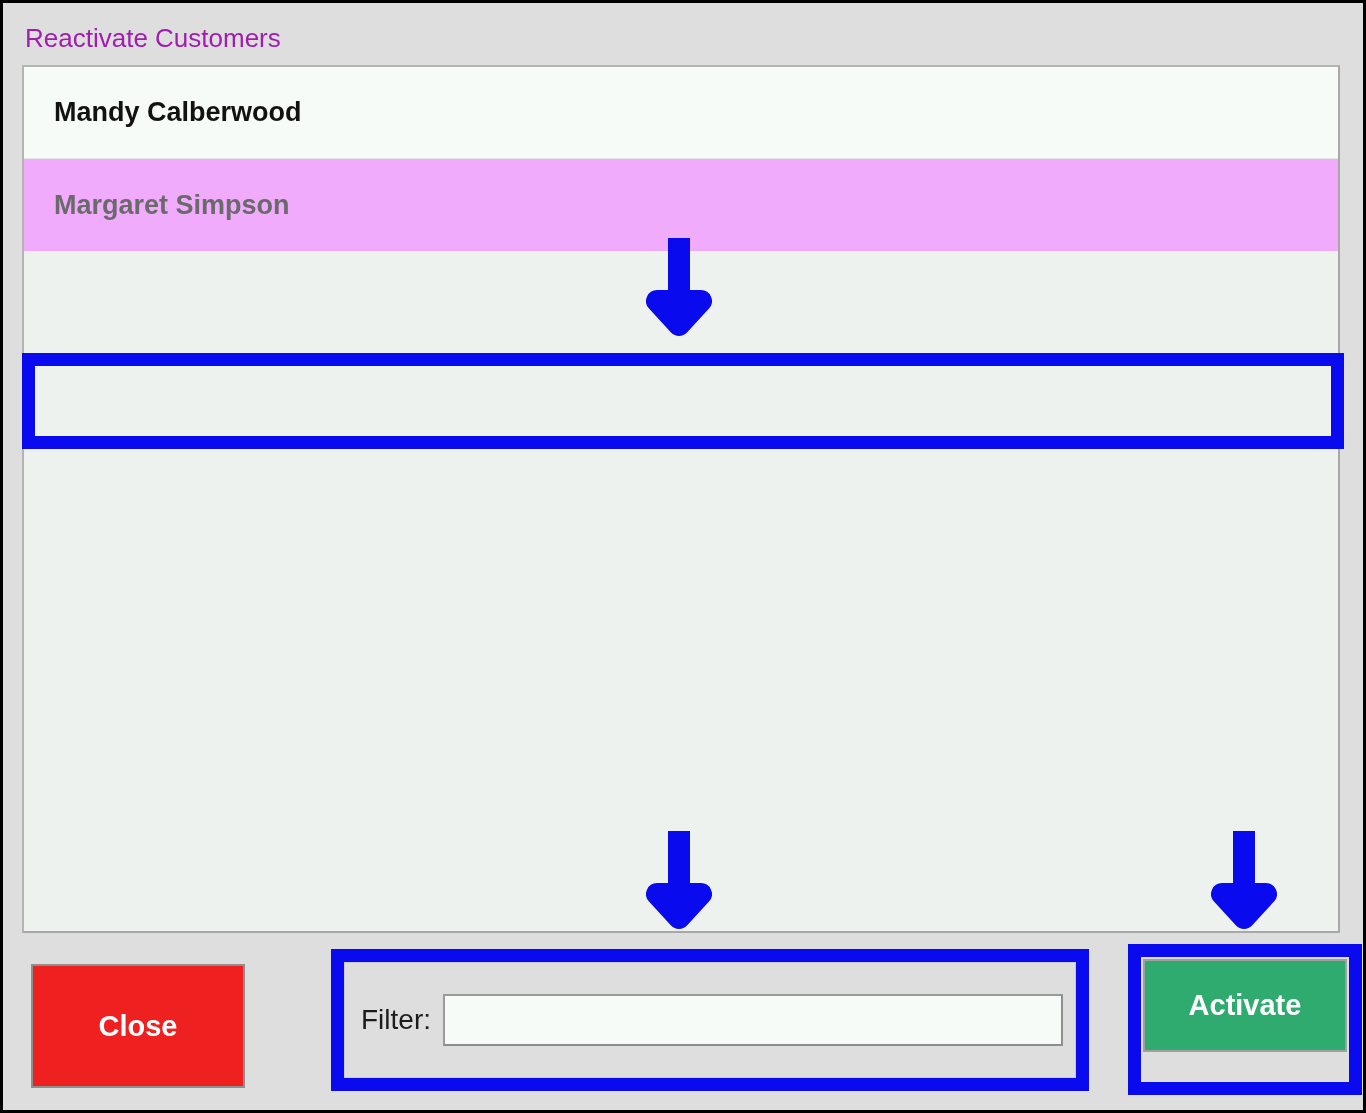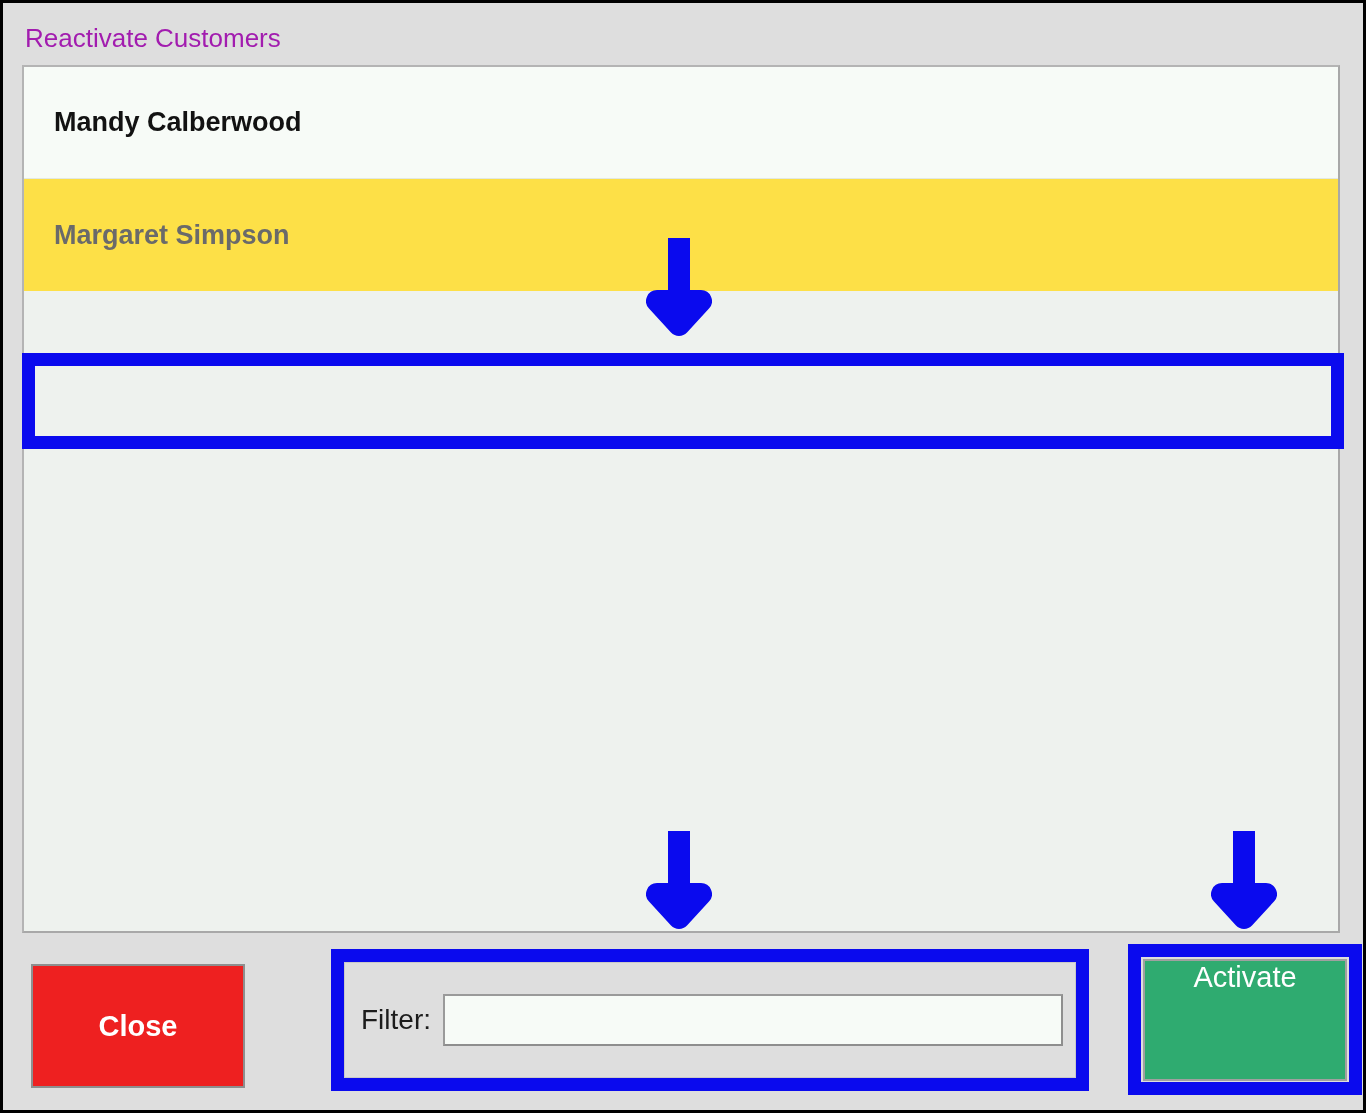--- a/index.html
+++ b/index.html
@@ -44,37 +44,37 @@
     box-sizing: border-box;
     background: #eef2ee;
     border: 2px solid #a8a8a8;
     border-top-color: #b4b4b4;
     border-left-color: #b4b4b4;
     overflow: hidden;
   }
 
   .list-row {
     position: relative;
-    height: 112px;
+    height: 92px;
     box-sizing: border-box;
     background: #f7fbf7;
     border-bottom: 1px solid #e2e8e2;
     display: flex;
     align-items: center;
     padding-left: 30px;
   }
   .list-row .row-label {
     font-size: 27px;
     font-weight: bold;
     color: #121212;
     letter-spacing: 0px;
     white-space: nowrap;
   }
   .list-row.selected {
-    background: #fde047;
+    background: #f0abfc;
     border-bottom: none;
     text-align: center;
   }
   .list-row.selected .row-label {
     color: #6a6a6a;
   }
 
   
   #list-filler {
     background: #eef2ee;
@@ -134,29 +134,29 @@
     padding: 0 8px;
     outline: none;
     margin-right: 12px;
   }
 
   #activate-button {
     position: absolute;
     left: 1140px;
     top: 956px;
     width: 204px;
-    height: 122px;
+    height: 93px;
     box-sizing: border-box;
     background: #2fab70;
     border: 2px solid #a0a0a0;
     color: #ffffff;
     font-size: 29px;
-    font-weight: normal;
-    display: flex;
-    align-items: flex-start;
+    font-weight: bold;
+    display: flex;
+    align-items: center;
     justify-content: center;
     cursor: pointer;
     user-select: none;
   }
 
   
   .anno-box {
     position: absolute;
     border: 13px solid #0a0aee;
     box-sizing: border-box;

